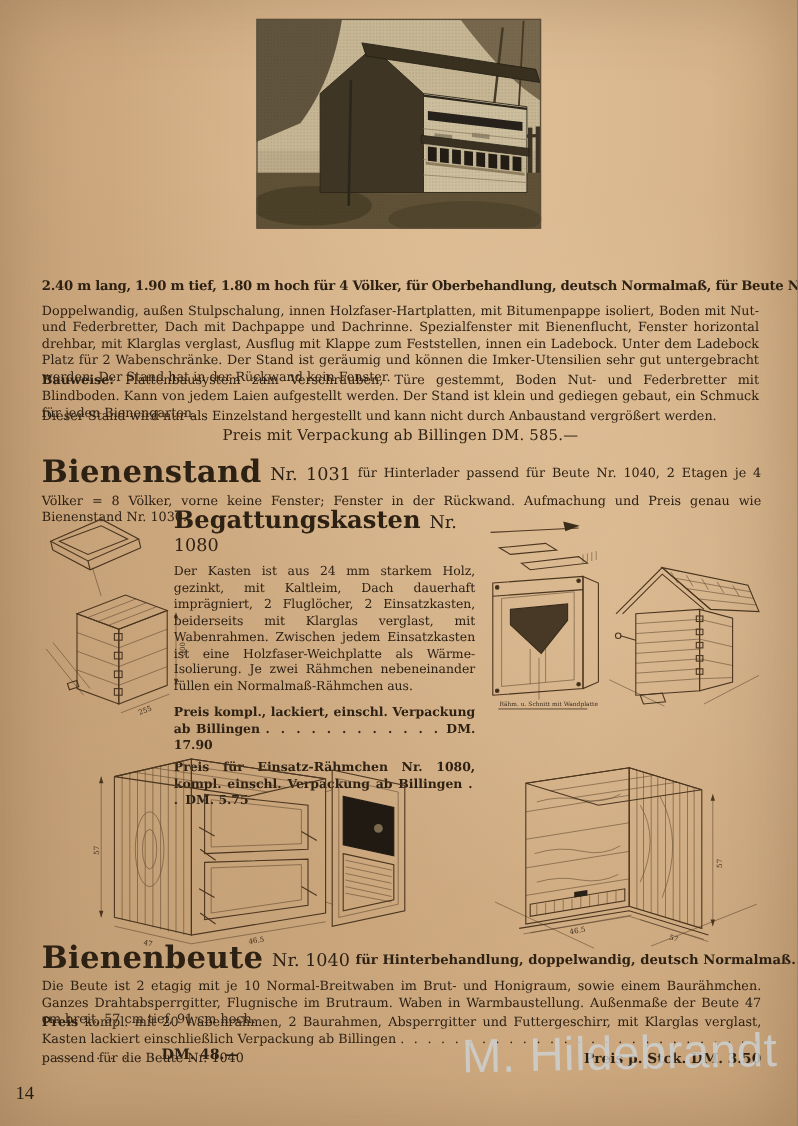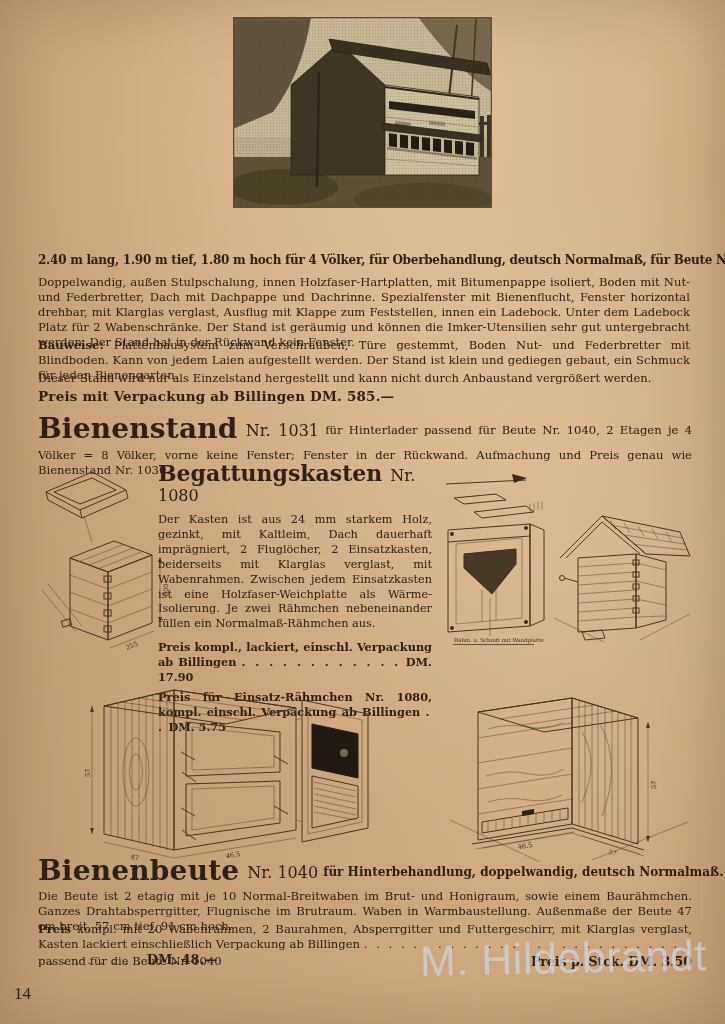--- a/index.html
+++ b/index.html
@@ -17,21 +17,21 @@
   }
   .abs{position:absolute}
   .h1{font-size:33px;font-weight:bold;letter-spacing:.2px}
   .h2{font-size:28px;font-weight:bold;letter-spacing:.2px}
   .h3{font-size:22px;font-weight:bold}
   .hnum{font-size:20px;font-weight:bold;margin-left:10px}
   .hnum2{font-size:16px;font-weight:normal;margin-left:8px}
   .sub{font-size:12px;font-weight:bold;letter-spacing:-.25px;white-space:nowrap}
   .body{font-size:11.6px;line-height:1.3;text-align:justify}
   .b{font-weight:bold}
-  .price{font-size:13.5px;font-weight:bold;text-align:left;letter-spacing:.2px}
+  .price{font-size:13.5px;font-weight:normal;text-align:center;letter-spacing:.2px}
   .dots{letter-spacing:2.5px;font-weight:bold}
   .col{font-size:11.3px;line-height:1.32;text-align:justify}
   .flexline{display:flex;justify-content:space-between;align-items:flex-start}
   #watermark{
     position:absolute;left:420px;top:934px;z-index:9;
     font-family:"Liberation Sans",sans-serif;font-size:43px;font-weight:400;
     color:#cdd2d4;opacity:.82;transform:rotate(-1.2deg);letter-spacing:.5px;
   }
   #pagenum{
     position:absolute;left:14px;top:984px;

